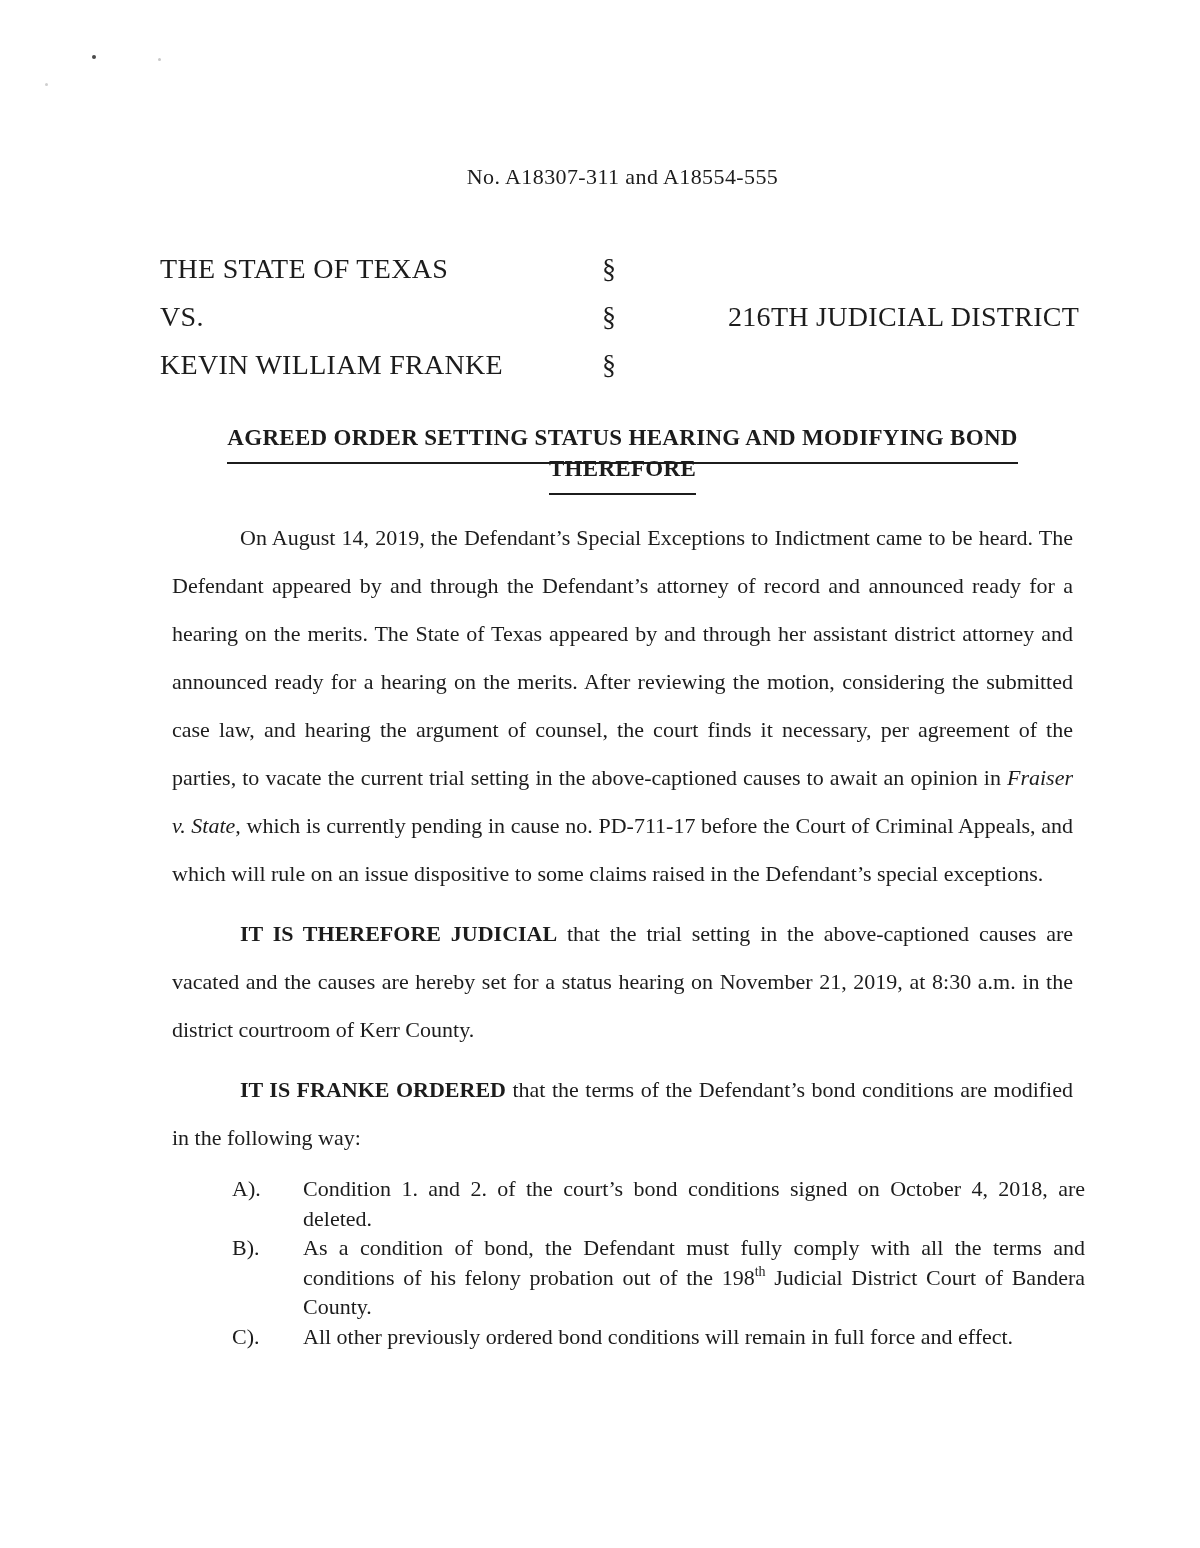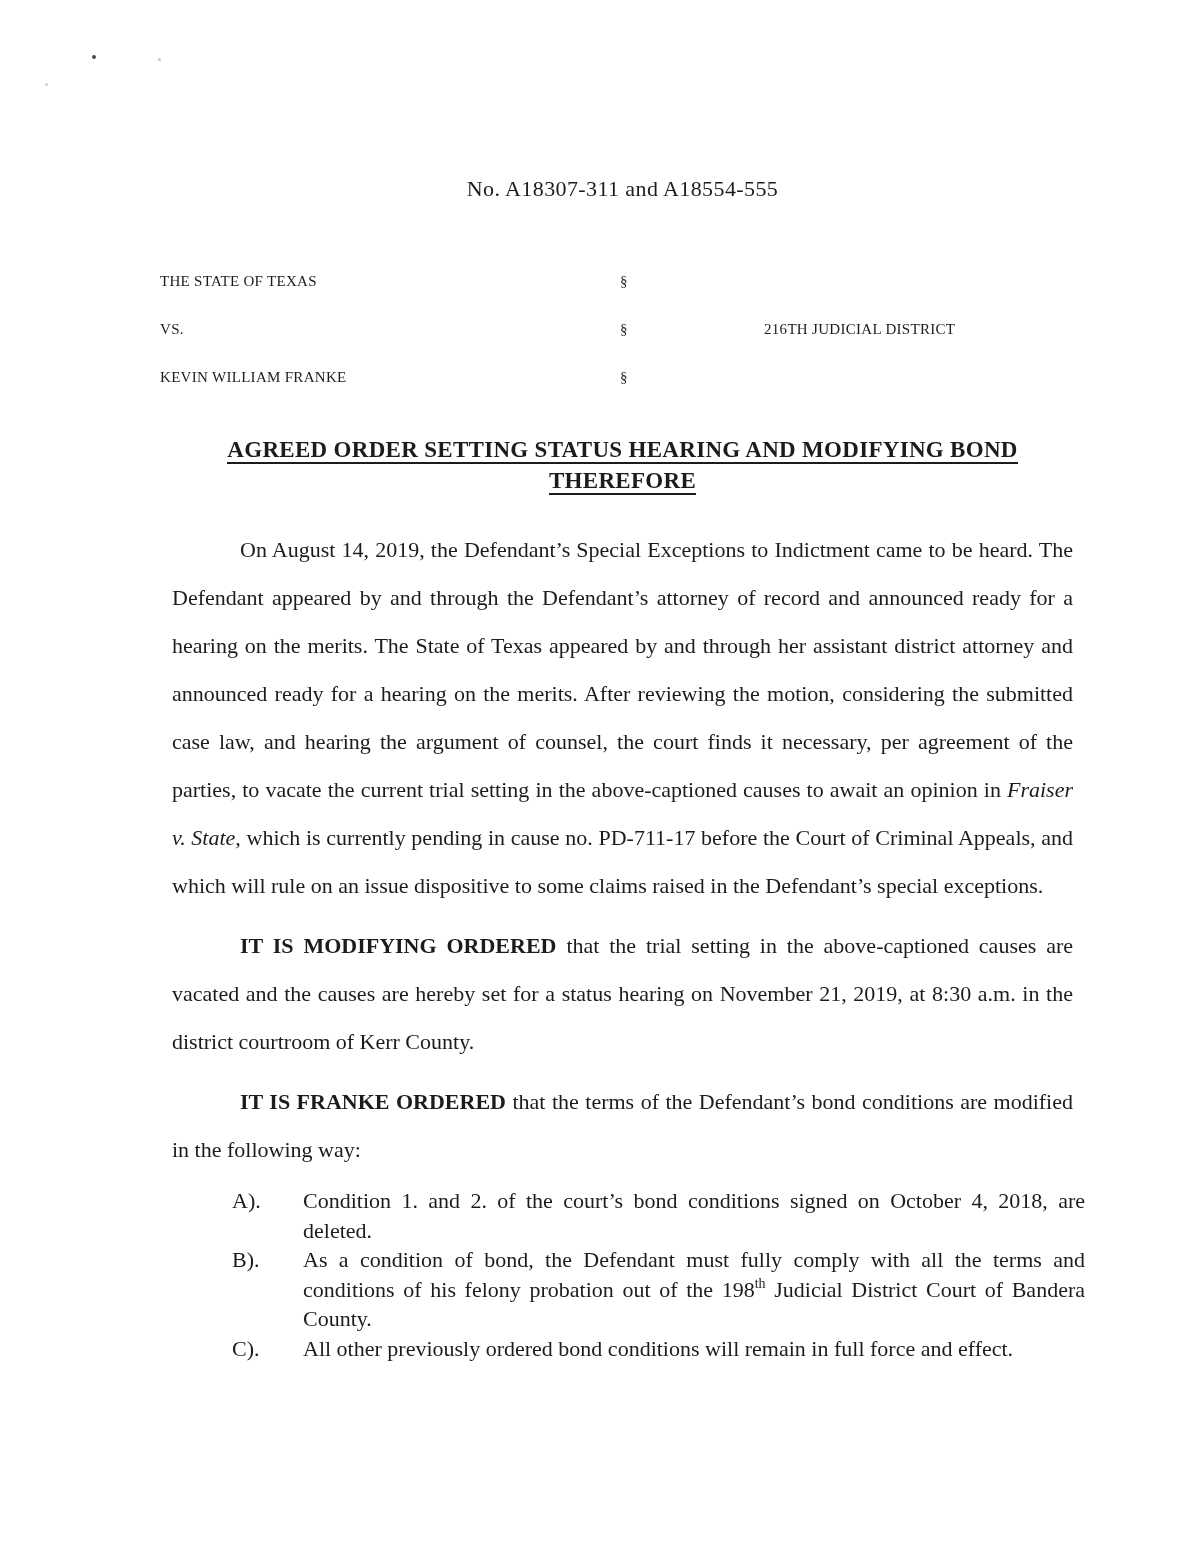--- a/index.html
+++ b/index.html
@@ -9,51 +9,50 @@
     width: 1200px;
     height: 1548px;
     background: #ffffff;
     color: #1c1c1c;
     font-family: "Liberation Serif", serif;
     overflow: hidden;
   }
   .content {
     position: absolute;
     left: 160px;
-    top: 12px;
+    top: 0;
     width: 925px;
   }
   .case-number {
     margin-top: 164px;
     text-align: center;
     font-size: 22px;
     letter-spacing: 0.4px;
   }
   .caption { margin-top: 66px; }
   .caption-row {
     display: grid;
     grid-template-columns: 442px 126px 1fr;
-    font-size: 15px;
+    font-size: 28px;
     line-height: 26px;
     margin-bottom: 22px;
     letter-spacing: 0.3px;
-    gap: 18px;
   }
   .caption-row:last-child { margin-bottom: 4px; }
   .title-block {
     margin-top: 44px;
     text-align: center;
     font-size: 23px;
     font-weight: 700;
     line-height: 31px;
     letter-spacing: 0.3px;
   }
   .title-underline {
     border-bottom: 2.5px solid #1c1c1c;
-    padding-bottom: 0px;
+    padding-bottom: 12px;
   }
   .body-par {
     margin: 12px;
     font-size: 22px;
     line-height: 48px;
     text-align: justify;
     text-indent: 68px;
   }
   .body-par.first { margin-top: 30px; }
   .case-cite { font-style: italic; }
@@ -107,21 +106,21 @@
       </div>
     </div>
 
     <div class="title-block">
       <div><span class="title-underline">AGREED ORDER SETTING STATUS HEARING AND MODIFYING BOND</span></div>
       <div><span class="title-underline">THEREFORE</span></div>
     </div>
 
     <p class="body-par first"><span>On August 14, 2019, the Defendant’s Special Exceptions to Indictment came to be heard. The Defendant appeared by and through the Defendant’s attorney of record and announced ready for a hearing on the merits. The State of Texas appeared by and through her assistant district attorney and announced ready for a hearing on the merits. After reviewing the motion, considering the submitted case law, and hearing the argument of counsel, the court finds it necessary, per agreement of the parties, to vacate the current trial setting in the above-captioned causes to await an opinion in </span><em class="case-cite">Fraiser v. State,</em><span> which is currently pending in cause no. PD-711-17 before the Court of Criminal Appeals, and which will rule on an issue dispositive to some claims raised in the Defendant’s special exceptions.</span></p>
 
-    <p class="body-par"><span class="bold-lead">IT IS MODIFYING ORDERED</span><span> that the trial setting in the above-captioned causes are vacated and the causes are hereby set for a status hearing on November 21, 2019, at 8:30 a.m. in the district courtroom of Kerr County.</span></p>
+    <p class="body-par"><span class="bold-lead">IT IS THEREFORE JUDICIAL</span><span> that the trial setting in the above-captioned causes are vacated and the causes are hereby set for a status hearing on November 21, 2019, at 8:30 a.m. in the district courtroom of Kerr County.</span></p>
 
     <p class="body-par"><span class="bold-lead">IT IS FRANKE ORDERED</span><span> that the terms of the Defendant’s bond conditions are modified in the following way:</span></p>
 
     <div class="conditions">
       <div class="cond"><span class="cond-label">A).</span><span>Condition 1. and 2. of the court’s bond conditions signed on October 4, 2018, are deleted.</span></div>
       <div class="cond"><span class="cond-label">B).</span><span>As a condition of bond, the Defendant must fully comply with all the terms and conditions of his felony probation out of the 198</span><sup>th</sup><span> Judicial District Court of Bandera County.</span></div>
       <div class="cond"><span class="cond-label">C).</span><span>All other previously ordered bond conditions will remain in full force and effect.</span></div>
     </div>
 
   </div>

